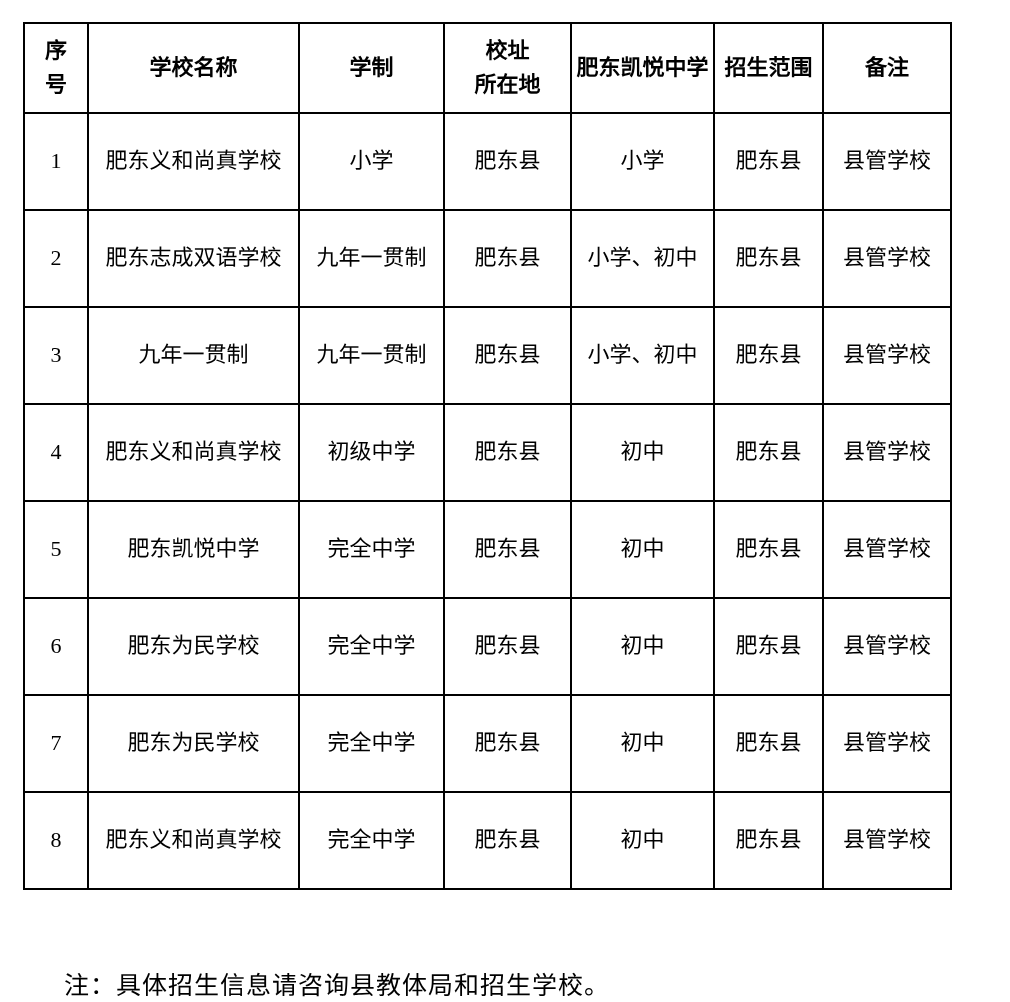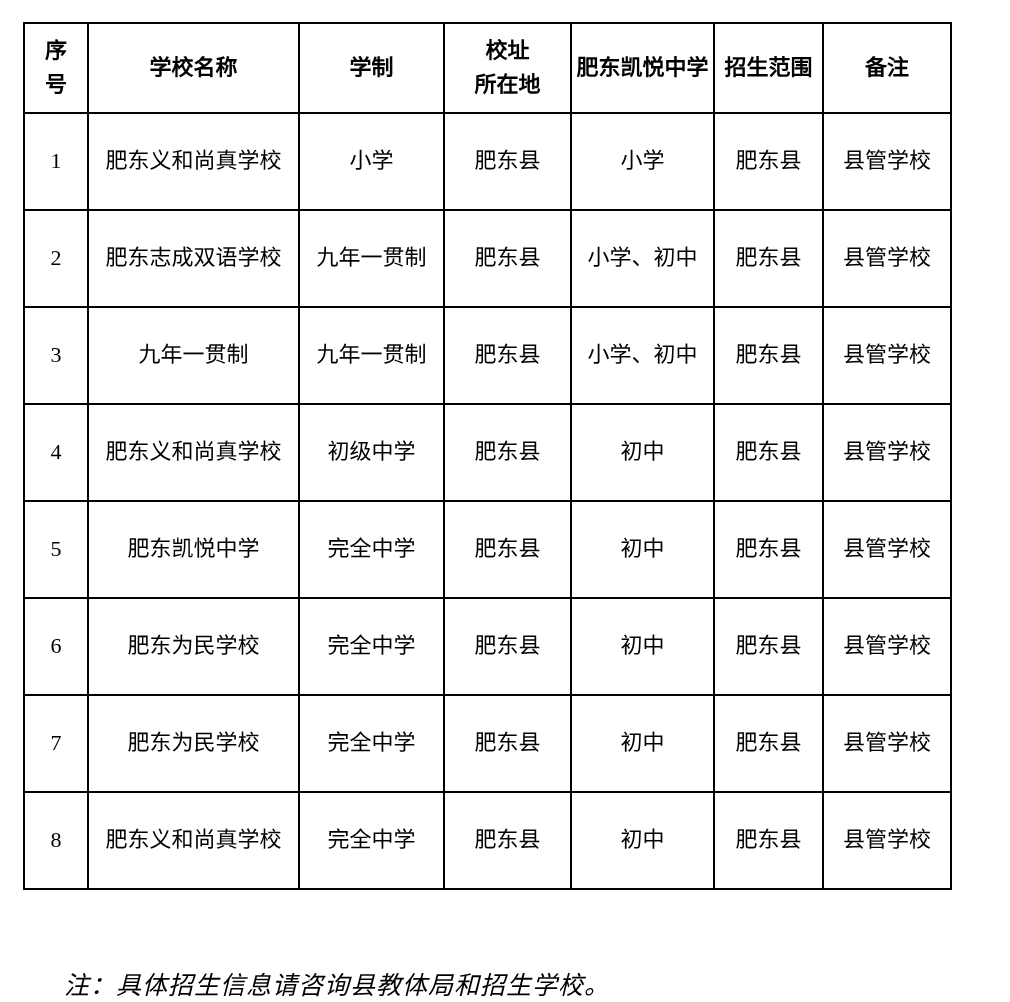--- a/index.html
+++ b/index.html
@@ -40,21 +40,20 @@
     font-weight: 700;
     white-space: pre-line;
   }
   .footnote {
     position: absolute;
     left: 64px;
     top: 965px;
     font-size: 25px;
     letter-spacing: 1px;
     white-space: nowrap;
-    font-style: italic;
   }
 </style>
 </head>
 <body>
 
 <table class="doc-table">
   <colgroup>
     <col style="width:64px">
     <col style="width:211px">
     <col style="width:145px">

